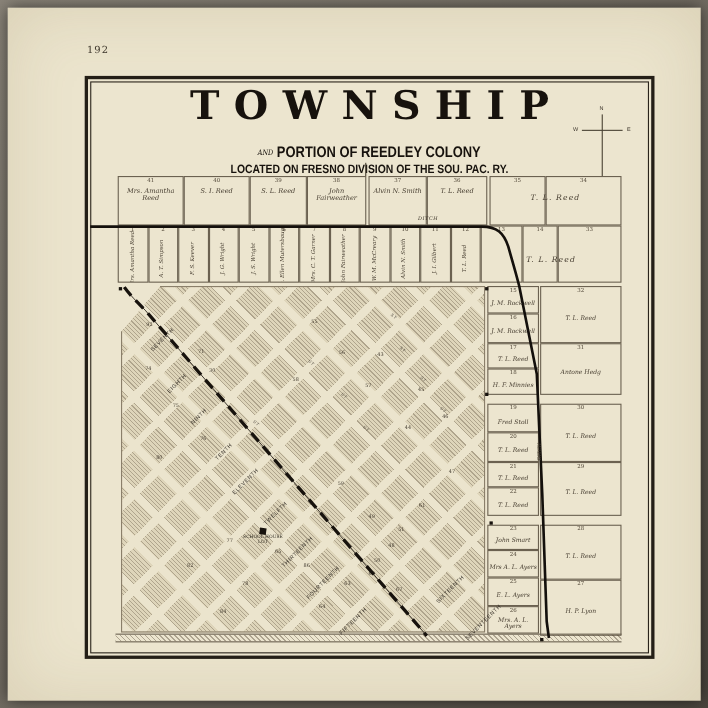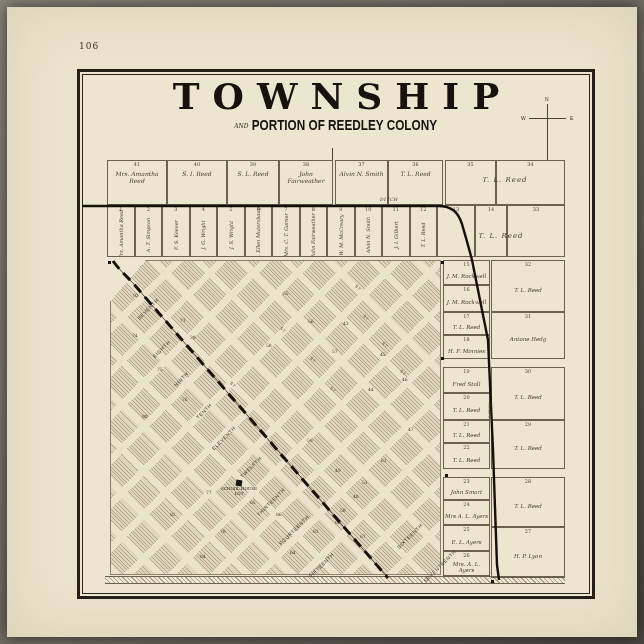--- a/index.html
+++ b/index.html
@@ -24,21 +24,21 @@
   #sheet .inner-frame{
     position:absolute;inset:2px;border:1px solid #2a241b;pointer-events:none;
   }
   
   #title-block{position:absolute;left:0;top:6px;width:100%;text-align:center;color:#17120d;}
   #title-main{
     font-family:"DejaVu Serif", serif;font-size:36px;font-weight:700;
     letter-spacing:13px;margin-right:-13px;line-height:1;
   }
   .tsub{font-family:"Liberation Sans", sans-serif;font-weight:bold;}
-  #title-line2{font-size:14px;margin-top:3px;}
+  #title-line2{font-size:14px;margin-top:16px;}
   #title-line2 .squeeze{display:inline-block;transform:scaleX(.84);}
   #title-and{font-family:"DejaVu Serif", serif;font-size:7px;font-style:italic;font-weight:normal;vertical-align:2px;}
   #title-line3{font-size:11px;margin-top:2px;}
   #title-line3 .squeeze{display:inline-block;transform:scaleX(.86);}
   #title-line4{font-size:8px;margin-top:2px;letter-spacing:1.3px;font-weight:bold;color:#241f17;}
   #center-tick{position:absolute;left:252px;top:76px;width:1px;height:12px;background:#4a4234;}
   
   #compass{position:absolute;left:438px;top:22px;width:60px;height:70px;color:#3a332a;}
   #compass .vline{position:absolute;left:29px;top:10px;width:1px;height:56px;background:#4a4234;}
   #compass .hline{position:absolute;left:11px;top:24px;width:37px;height:1px;background:#4a4234;}
@@ -96,28 +96,29 @@
   #bottom-strip{
     position:absolute;left:25px;top:504px;width:460px;height:8px;
     border-top:1px solid #6b6150;border-bottom:1px solid #6b6150;box-sizing:border-box;
     background:repeating-linear-gradient(45deg,rgba(80,66,48,.4) 0 1px,transparent 1px 3.2px);
   }
 </style>
 </head>
 <body>
 
 <div id="poster">
-  <div id="page-number">106</div>
+  <div id="page-number">192</div>
 
   <div id="sheet">
     <div class="inner-frame"></div>
 
     <div id="title-block">
       <div id="title-main">TOWNSHIP</div>
       <div id="title-line2" class="tsub"><span class="squeeze"><span id="title-and">AND</span> <span>PORTION OF REEDLEY COLONY</span></span></div>
+      <div id="title-line3" class="tsub"><span class="squeeze">LOCATED ON FRESNO DIVISION OF THE SOU. PAC. RY.</span></div>
     </div>
     <div id="center-tick"></div>
 
     <div id="compass">
       <div class="vline"></div>
       <div class="hline"></div>
       <span class="cletter cn">N</span>
       <span class="cletter cw">W</span>
       <span class="cletter ce">E</span>
     </div>

